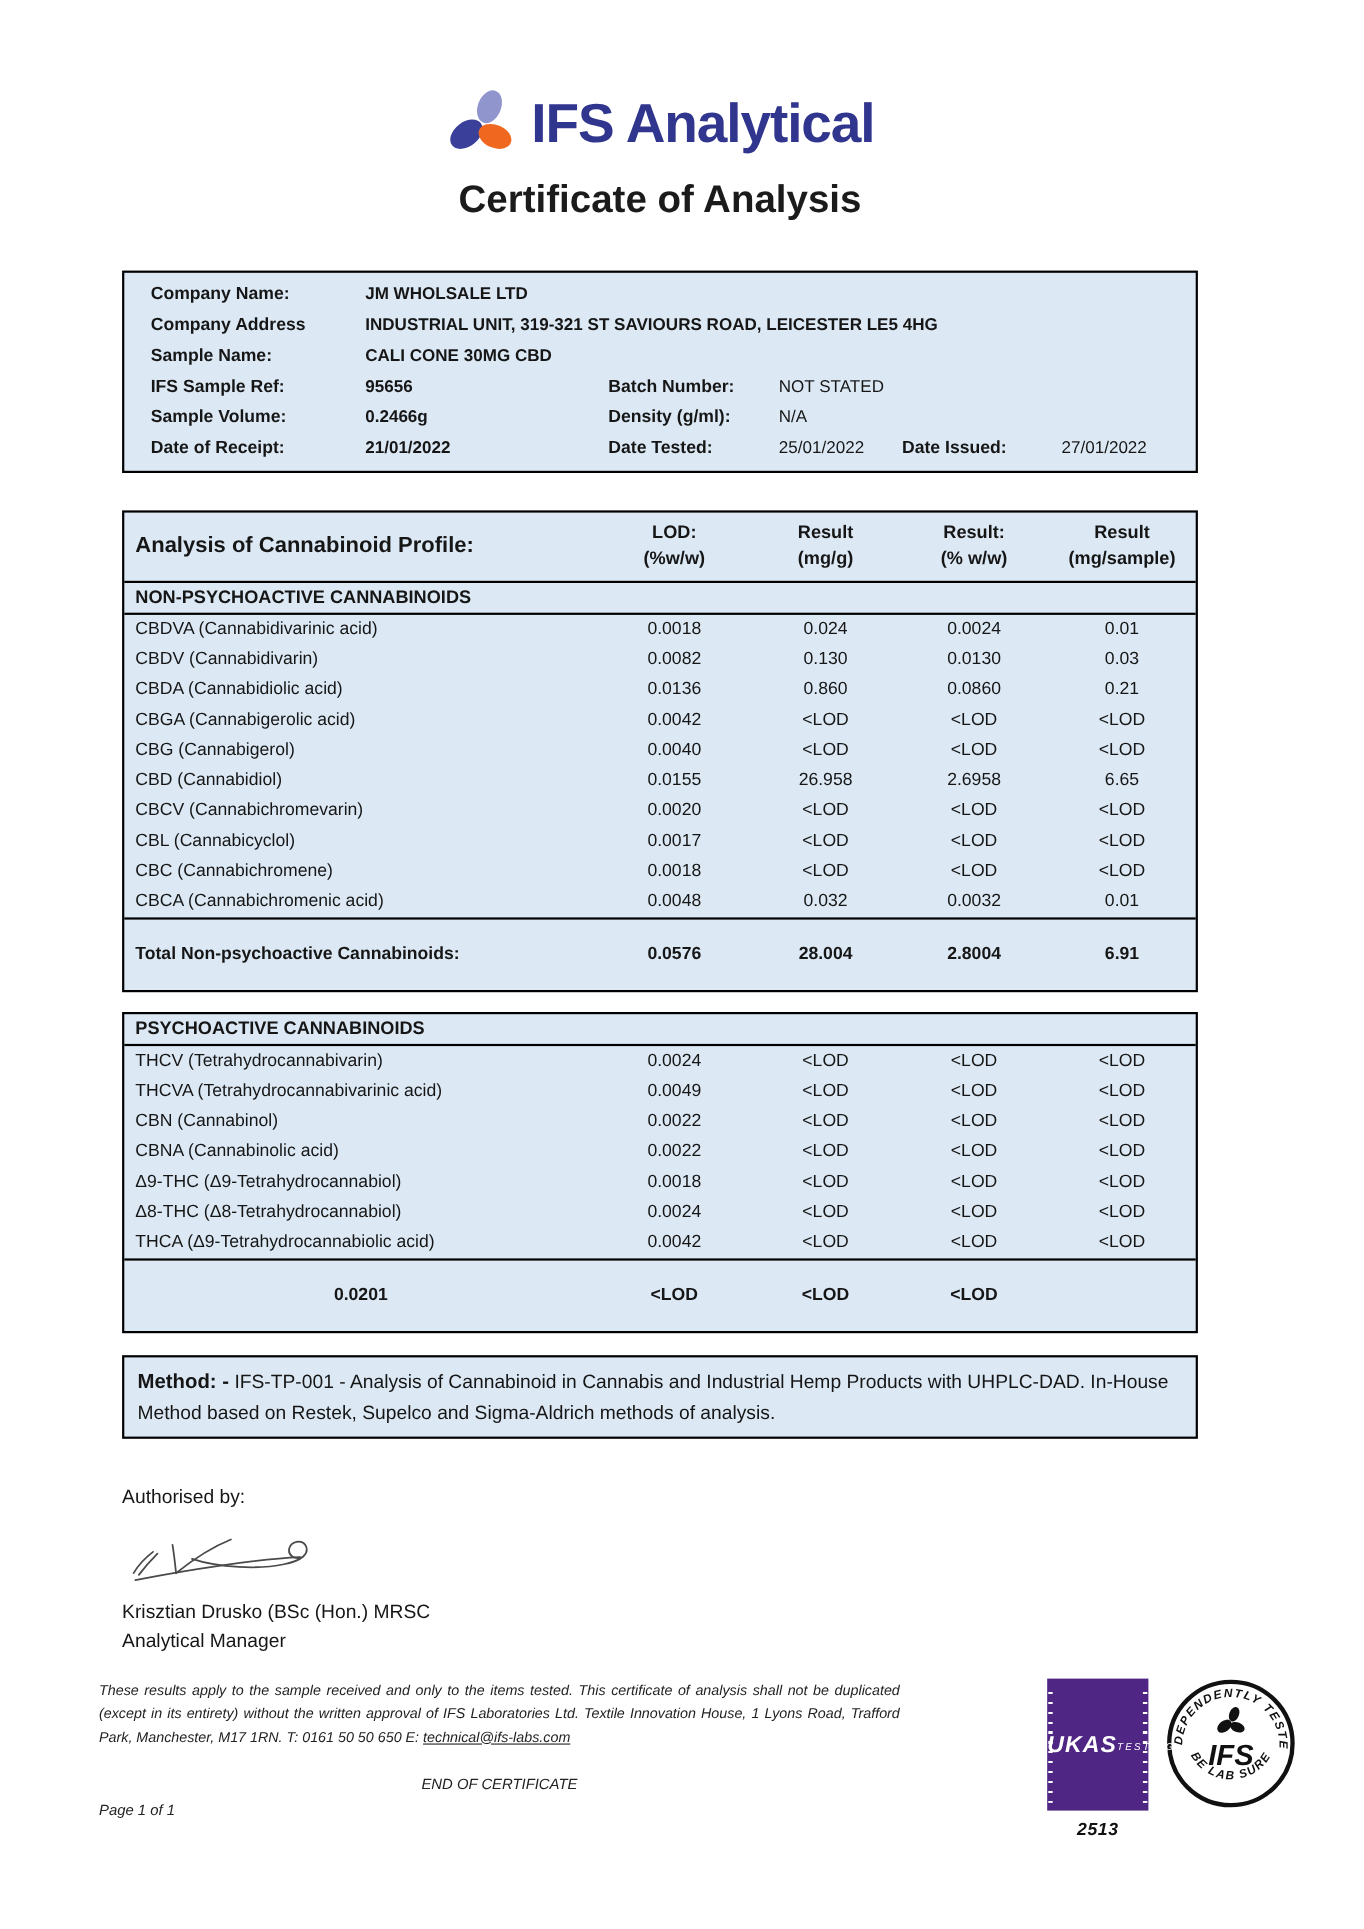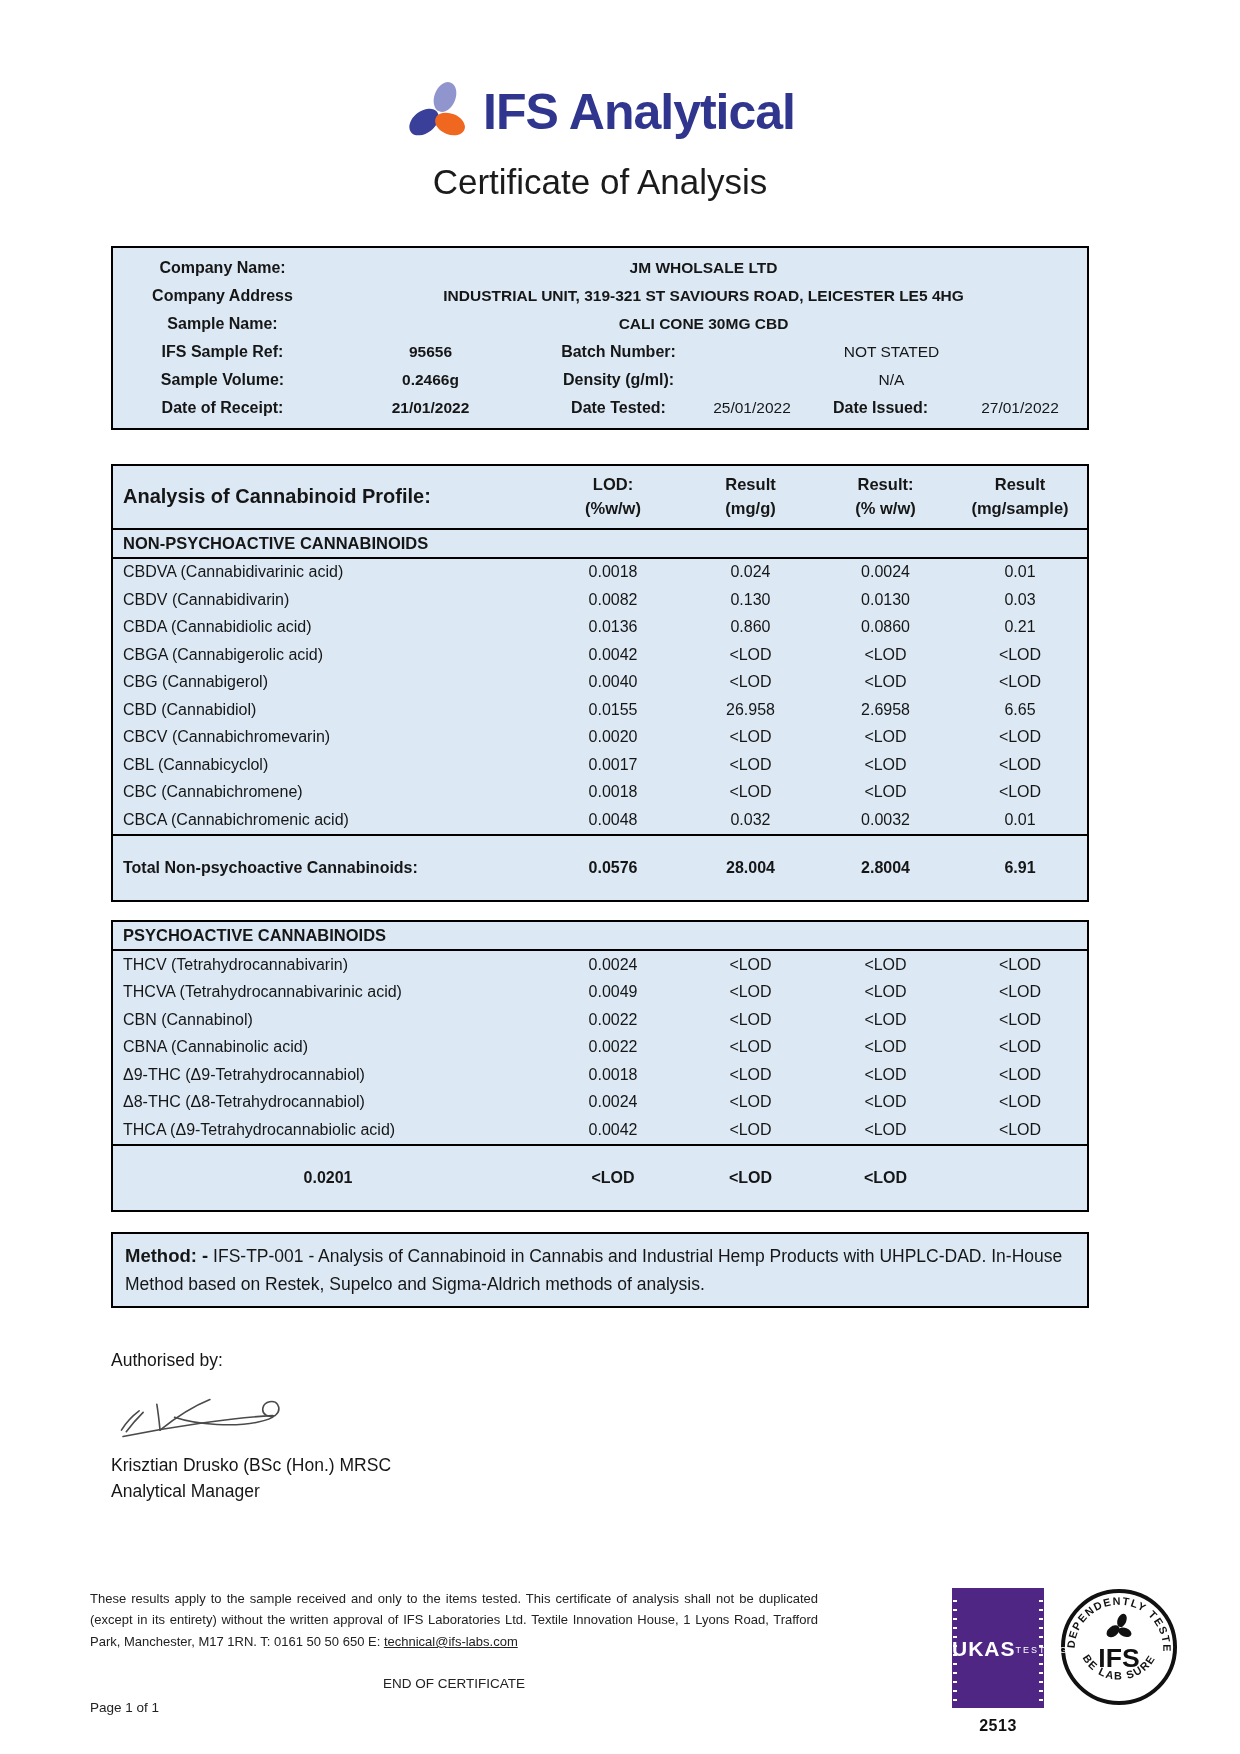--- a/index.html
+++ b/index.html
@@ -18,30 +18,29 @@
   
   .brand-row {
     padding-top:78px;
     display:flex; align-items:center; justify-content:center; gap:14px;
   }
   .brand-text {
     font-size:50px; font-weight:bold; color:#30358e; letter-spacing:-1px;
   }
   .cert-title {
     margin-top:16px; text-align:center;
-    font-size:35px; font-weight:400; color:#1b1b1b;
+    font-size:35px; font-weight:700; color:#1b1b1b;
   }
 
   
   .info-box {
     margin-top:44px;
     background:#dce9f5;
     border:2px solid #000;
-    padding:6px 0;
-    text-align:center;
+    padding:6px 12px;
   }
   .info-row { display:flex; padding:4px 0 4px 12px; font-size:16px; line-height:20px; }
   .il  { font-weight:bold; width:195px; }
   .iv  { width:221px; font-size:15.5px;font-weight:bold; }
   .iv.grow { flex:1; }
   .il2 { font-weight:bold; width:155px; }
   .iv2 { width:112px; font-size:15.5px; }
   .il3 { font-weight:bold; width:145px; }
   .iv3 { flex:1; font-size:15.5px; }
 
@@ -73,22 +72,22 @@
   .mlabel { font-weight:bold; font-size:18.5px; }
 
   
   .auth-heading { margin-top:42px; font-size:17.5px; }
   .signature { margin:14px 0 0 4px; display:block; }
   .auth-name { margin-top:12px; font-size:17.5px; }
   .auth-role { margin-top:5px; font-size:17.5px; }
 
   
   .footer {
-    position:absolute; top:1588px; left:90px; right:62px;
-    display:flex; justify-content:space-between; align-items:flex-start;
+    position:absolute; top:1526px; left:90px; right:62px;
+    display:flex; justify-content:space-between; align-items:flex-start;font-style:italic;
   }
   .foot-left { width:728px; }
   .disclaimer { font-size:13px; line-height:1.65; text-align:justify; color:#222; }
   .email-link { color:#222; text-decoration:underline; }
   .endcert { margin-top:24px; text-align:center; font-size:13.5px; color:#222; }
   .pagenum { margin-top:9px; font-size:13.5px; color:#222; }
 
   .foot-logos { display:flex; gap:16px; align-items:flex-start; }
   .ukas-col { display:flex; flex-direction:column; align-items:center; }
   .ukas-box {

